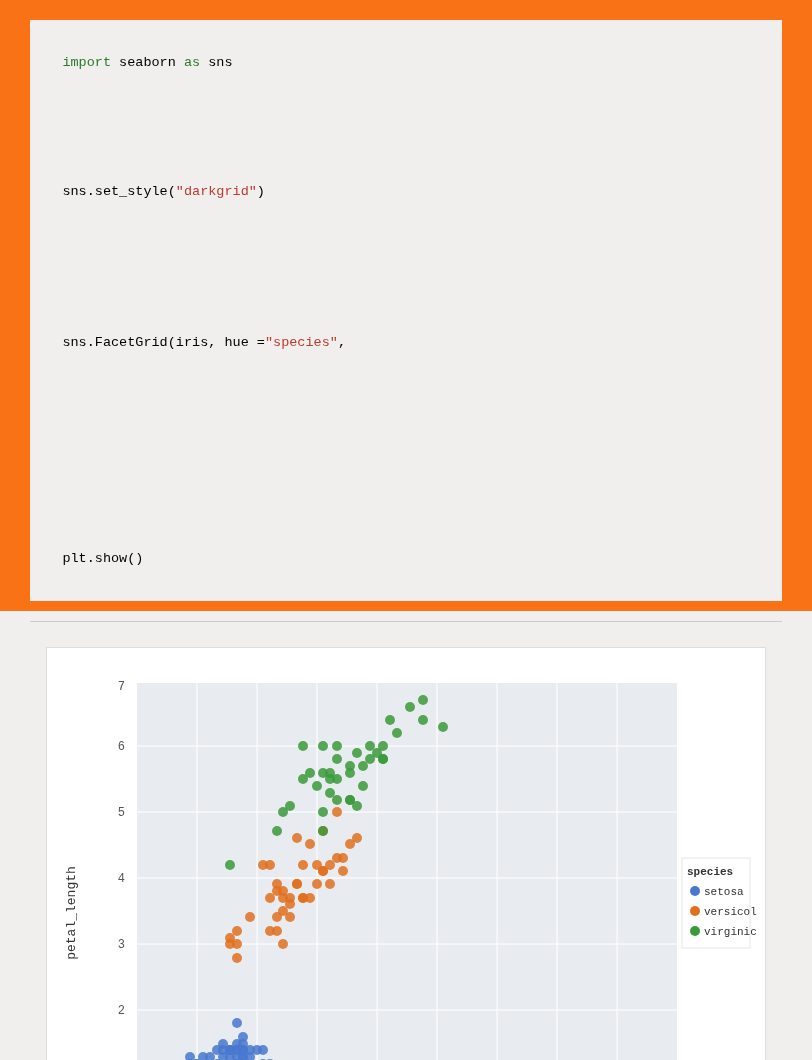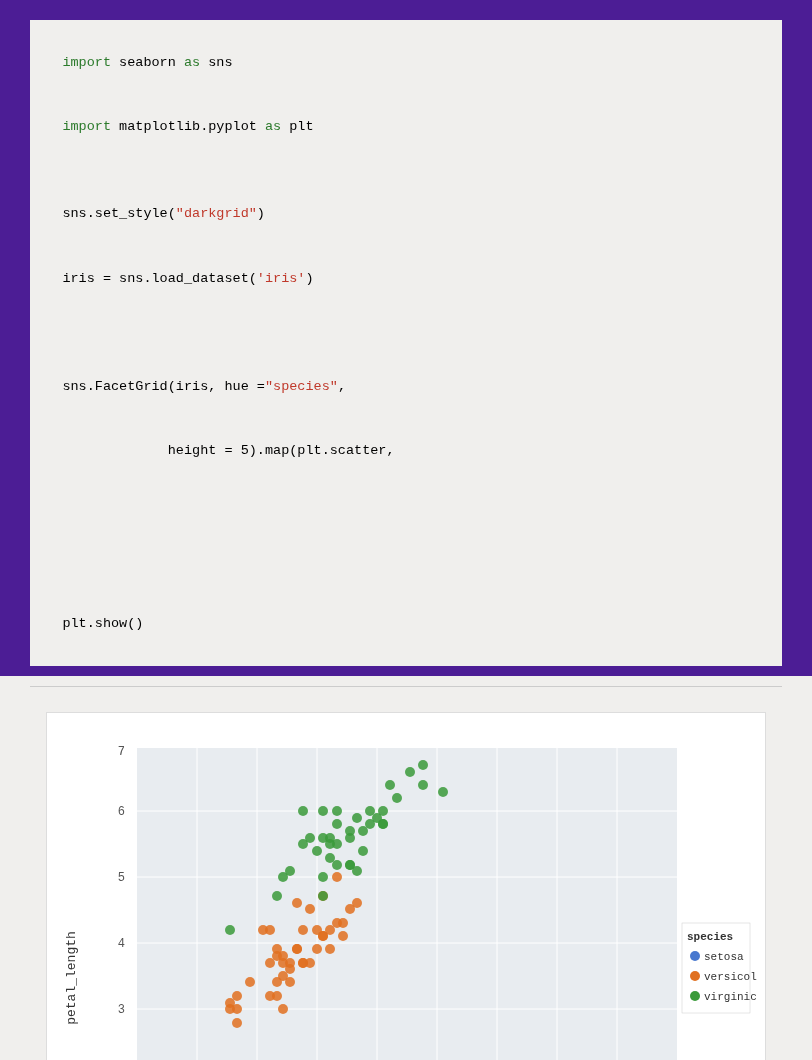--- a/index.html
+++ b/index.html
@@ -5,21 +5,21 @@
     * { box-sizing: border-box; margin: 0; padding: 0; }
     body {
       background: #f0efed;
       font-family: 'Courier New', Courier, monospace;
       font-size: 14px;
       width: 812px;
       min-height: 1060px;
     }
 
     .notebook-cell {
-      background: #4c1d95;
+      background: #f97316;
       padding: 20px 30px 10px 30px;
     }
 
     .code-block {
       background: #f0efed;
       padding: 10px 0;
       line-height: 1.6;
       white-space: pre;
       font-size: 13.5px;
     }
@@ -51,29 +51,26 @@
       display: block;
     }
   </style>
 </head>
 <body>
 
 <div class="notebook-cell">
   <div class="code-block">
     <span><span class="kw">import</span> seaborn <span class="kw">as</span> sns</span>
     <br>
-    <span><span class="kw">import</span> matplotlib.pyplot <span class="kw">as</span> plt</span>
     <br><br>
     <span>sns.set_style(<span class="str">"darkgrid"</span>)</span>
     <br>
-    <span>iris = sns.load_dataset(<span class="str">'iris'</span>)</span>
     <br><br><br>
     <span>sns.FacetGrid(iris, hue =<span class="str">"species"</span>,</span>
     <br>
-    <span>             height = 5).map(plt.scatter,</span>
     <br>
     <br>
     <br><br>
     <span>plt.show()</span>
   </div>
 </div>
 
 <hr class="divider">
 
 <div class="output-area">

